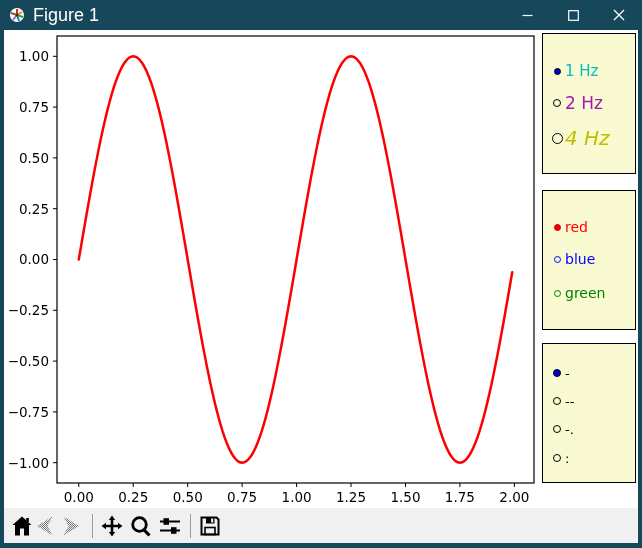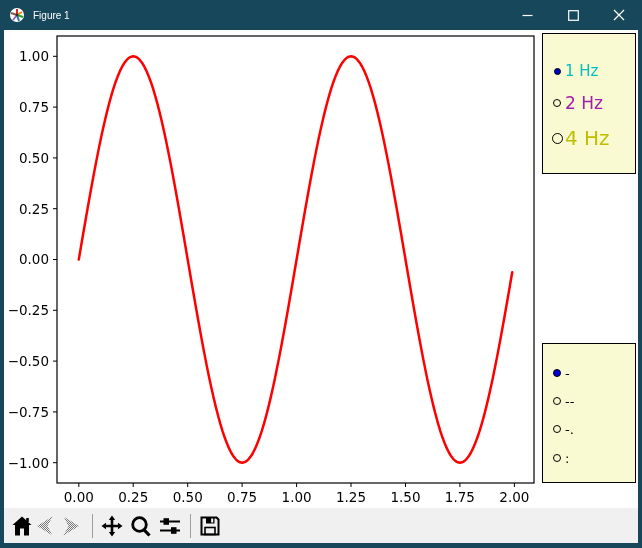--- a/index.html
+++ b/index.html
@@ -6,21 +6,21 @@
   .window{
     position:relative;width:642px;height:548px;background:#17475a;
     font-family:"DejaVu Sans","Liberation Sans",sans-serif;overflow:hidden;
   }
   
   .titlebar{
     position:absolute;left:0;top:0;width:642px;height:30px;
     display:flex;align-items:center;color:#fff;
   }
   .titlebar .app-icon{margin-left:9px;width:16px;height:16px;flex:0 0 auto;}
-  .titlebar .title{margin-left:8px;font-size:10px;font-family:"Liberation Sans","DejaVu Sans",sans-serif;text-align:right;}
+  .titlebar .title{margin-left:8px;font-size:18px;font-family:"Liberation Sans","DejaVu Sans",sans-serif;text-align:right;}
   .titlebar .spacer{flex:1;}
   .win-btn{width:46px;height:30px;display:flex;align-items:center;justify-content:center;flex:0 0 auto;}
   
   .canvas{
     position:absolute;left:4px;top:30px;width:634px;height:478px;background:#ffffff;
   }
   .plot-svg{position:absolute;left:0;top:0;}
   .tick{font-family:"DejaVu Sans",sans-serif;font-size:13.5px;fill:#000;}
   
   .radio-panel{position:absolute;box-sizing:border-box;border:1.5px solid #000;}
@@ -111,21 +111,29 @@
         <line x1="53" y1="432.7" x2="49" y2="432.7" stroke="#000"></line>
         <text class="tick" x="45" y="437.5" text-anchor="end">−1.00</text>
         <polyline points="74.78,229.50 76.96,216.74 79.14,204.03 81.32,191.43 83.49,178.97 85.67,166.71 87.85,154.70 90.03,142.99 92.21,131.62 94.38,120.63 96.56,110.07 98.74,99.99 100.92,90.41 103.10,81.39 105.27,72.95 107.45,65.12 109.63,57.95 111.81,51.45 113.99,45.66 116.16,40.59 118.34,36.26 120.52,32.70 122.70,29.92 124.88,27.92 127.05,26.72 129.23,26.32 131.41,26.72 133.59,27.92 135.77,29.92 137.95,32.70 140.12,36.26 142.30,40.59 144.48,45.66 146.66,51.45 148.84,57.95 151.01,65.12 153.19,72.95 155.37,81.39 157.55,90.41 159.73,99.99 161.90,110.07 164.08,120.63 166.26,131.62 168.44,142.99 170.62,154.70 172.79,166.71 174.97,178.97 177.15,191.43 179.33,204.03 181.51,216.74 183.68,229.50 185.86,242.26 188.04,254.97 190.22,267.57 192.40,280.03 194.58,292.29 196.75,304.30 198.93,316.01 201.11,327.38 203.29,338.37 205.47,348.93 207.64,359.01 209.82,368.59 212.00,377.61 214.18,386.05 216.36,393.88 218.53,401.05 220.71,407.55 222.89,413.34 225.07,418.41 227.25,422.74 229.42,426.30 231.60,429.08 233.78,431.08 235.96,432.28 238.14,432.68 240.32,432.28 242.49,431.08 244.67,429.08 246.85,426.30 249.03,422.74 251.21,418.41 253.38,413.34 255.56,407.55 257.74,401.05 259.92,393.88 262.10,386.05 264.27,377.61 266.45,368.59 268.63,359.01 270.81,348.93 272.99,338.37 275.16,327.38 277.34,316.01 279.52,304.30 281.70,292.29 283.88,280.03 286.05,267.57 288.23,254.97 290.41,242.26 292.59,229.50 294.77,216.74 296.95,204.03 299.12,191.43 301.30,178.97 303.48,166.71 305.66,154.70 307.84,142.99 310.01,131.62 312.19,120.63 314.37,110.07 316.55,99.99 318.73,90.41 320.90,81.39 323.08,72.95 325.26,65.12 327.44,57.95 329.62,51.45 331.79,45.66 333.97,40.59 336.15,36.26 338.33,32.70 340.51,29.92 342.68,27.92 344.86,26.72 347.04,26.32 349.22,26.72 351.40,27.92 353.58,29.92 355.75,32.70 357.93,36.26 360.11,40.59 362.29,45.66 364.47,51.45 366.64,57.95 368.82,65.12 371.00,72.95 373.18,81.39 375.36,90.41 377.53,99.99 379.71,110.07 381.89,120.63 384.07,131.62 386.25,142.99 388.42,154.70 390.60,166.71 392.78,178.97 394.96,191.43 397.14,204.03 399.32,216.74 401.49,229.50 403.67,242.26 405.85,254.97 408.03,267.57 410.21,280.03 412.38,292.29 414.56,304.30 416.74,316.01 418.92,327.38 421.10,338.37 423.27,348.93 425.45,359.01 427.63,368.59 429.81,377.61 431.99,386.05 434.16,393.88 436.34,401.05 438.52,407.55 440.70,413.34 442.88,418.41 445.05,422.74 447.23,426.30 449.41,429.08 451.59,431.08 453.77,432.28 455.95,432.68 458.12,432.28 460.30,431.08 462.48,429.08 464.66,426.30 466.84,422.74 469.01,418.41 471.19,413.34 473.37,407.55 475.55,401.05 477.73,393.88 479.90,386.05 482.08,377.61 484.26,368.59 486.44,359.01 488.62,348.93 490.79,338.37 492.97,327.38 495.15,316.01 497.33,304.30 499.51,292.29 501.68,280.03 503.86,267.57 506.04,254.97 508.22,242.26" fill="none" stroke="#ff0000" stroke-width="2.5" stroke-linecap="round" stroke-linejoin="round"></polyline>
       </svg>
     <div class="radio-panel" id="panel-0" style="left: 538px; top: 3px; width: 94px; height: 141px; background: rgb(250, 250, 210); border-color: rgb(0, 0, 0);">
         <span class="radio-circle" style="width: 7px; height: 7px; left: 10.5px; top: 33.5px; border: 1.2px solid rgb(0, 0, 0); background: rgb(0, 0, 205);"></span>
         <span class="radio-label" style="left: 22px; top: 37px; color: rgb(0, 191, 191); font-size: 15px;">1 Hz</span>
         <span class="radio-circle" style="width: 8px; height: 8px; left: 10px; top: 65px; border: 1.2px solid rgb(0, 0, 0);"></span>
         <span class="radio-label" style="left: 22px; top: 69px; color: #a21caf; font-size: 17px;">2 Hz</span>
         <span class="radio-circle" style="width: 11px; height: 11px; left: 8.5px; top: 98.5px; border: 1.2px solid rgb(0, 0, 0);"></span>
-        <span class="radio-label" style="left: 22px; top: 104px; color: rgb(191, 191, 0); font-size: 20px;">4 Hz</span>
+        <span class="radio-label" style="left: 22px; top: 104px; color: rgb(191, 191, 0); font-size: 20px; font-style: italic;">4 Hz</span>
+      </div>
+    <div class="radio-panel" id="panel-1" style="left: 538px; top: 160px; width: 94px; height: 140px; background: rgb(250, 250, 210); border-color: rgb(0, 0, 0);">
+        <span class="radio-circle" style="width: 7px; height: 7px; left: 10.5px; top: 32.5px; border: 1.2px solid rgb(204, 0, 0); background: rgb(238, 0, 0);"></span>
+        <span class="radio-label" style="left: 22px; top: 36px; color: rgb(255, 0, 0); font-size: 14px;">red</span>
+        <span class="radio-circle" style="width: 7px; height: 7px; left: 10.5px; top: 64.5px; border: 1.2px solid rgb(0, 0, 255);"></span>
+        <span class="radio-label" style="left: 22px; top: 68px; color: rgb(0, 0, 255); font-size: 14px;">blue</span>
+        <span class="radio-circle" style="width: 7px; height: 7px; left: 10.5px; top: 98.5px; border: 1.2px solid rgb(0, 128, 0);"></span>
+        <span class="radio-label" style="left: 22px; top: 102px; color: rgb(0, 128, 0); font-size: 14px;">green</span>
       </div>
     <div class="radio-panel" id="panel-2" style="left: 538px; top: 313px; width: 94px; height: 140px; background: rgb(250, 250, 210); border-color: rgb(0, 0, 0);">
         <span class="radio-circle" style="width: 8px; height: 8px; left: 10px; top: 25px; border: 1.2px solid rgb(0, 0, 0); background: rgb(0, 0, 221);"></span>
         <span class="radio-label" style="left: 22px; top: 29px; color: rgb(0, 0, 0); font-size: 13px;">-</span>
         <span class="radio-circle" style="width: 8px; height: 8px; left: 10px; top: 53px; border: 1.2px solid rgb(0, 0, 0);"></span>
         <span class="radio-label" style="left: 22px; top: 57px; color: rgb(0, 0, 0); font-size: 13px;">--</span>
         <span class="radio-circle" style="width: 8px; height: 8px; left: 10px; top: 81px; border: 1.2px solid rgb(0, 0, 0);"></span>
         <span class="radio-label" style="left: 22px; top: 85px; color: rgb(0, 0, 0); font-size: 13px;">-.</span>
         <span class="radio-circle" style="width: 8px; height: 8px; left: 10px; top: 110px; border: 1.2px solid rgb(0, 0, 0);"></span>
         <span class="radio-label" style="left: 22px; top: 114px; color: rgb(0, 0, 0); font-size: 13px;">:</span>

